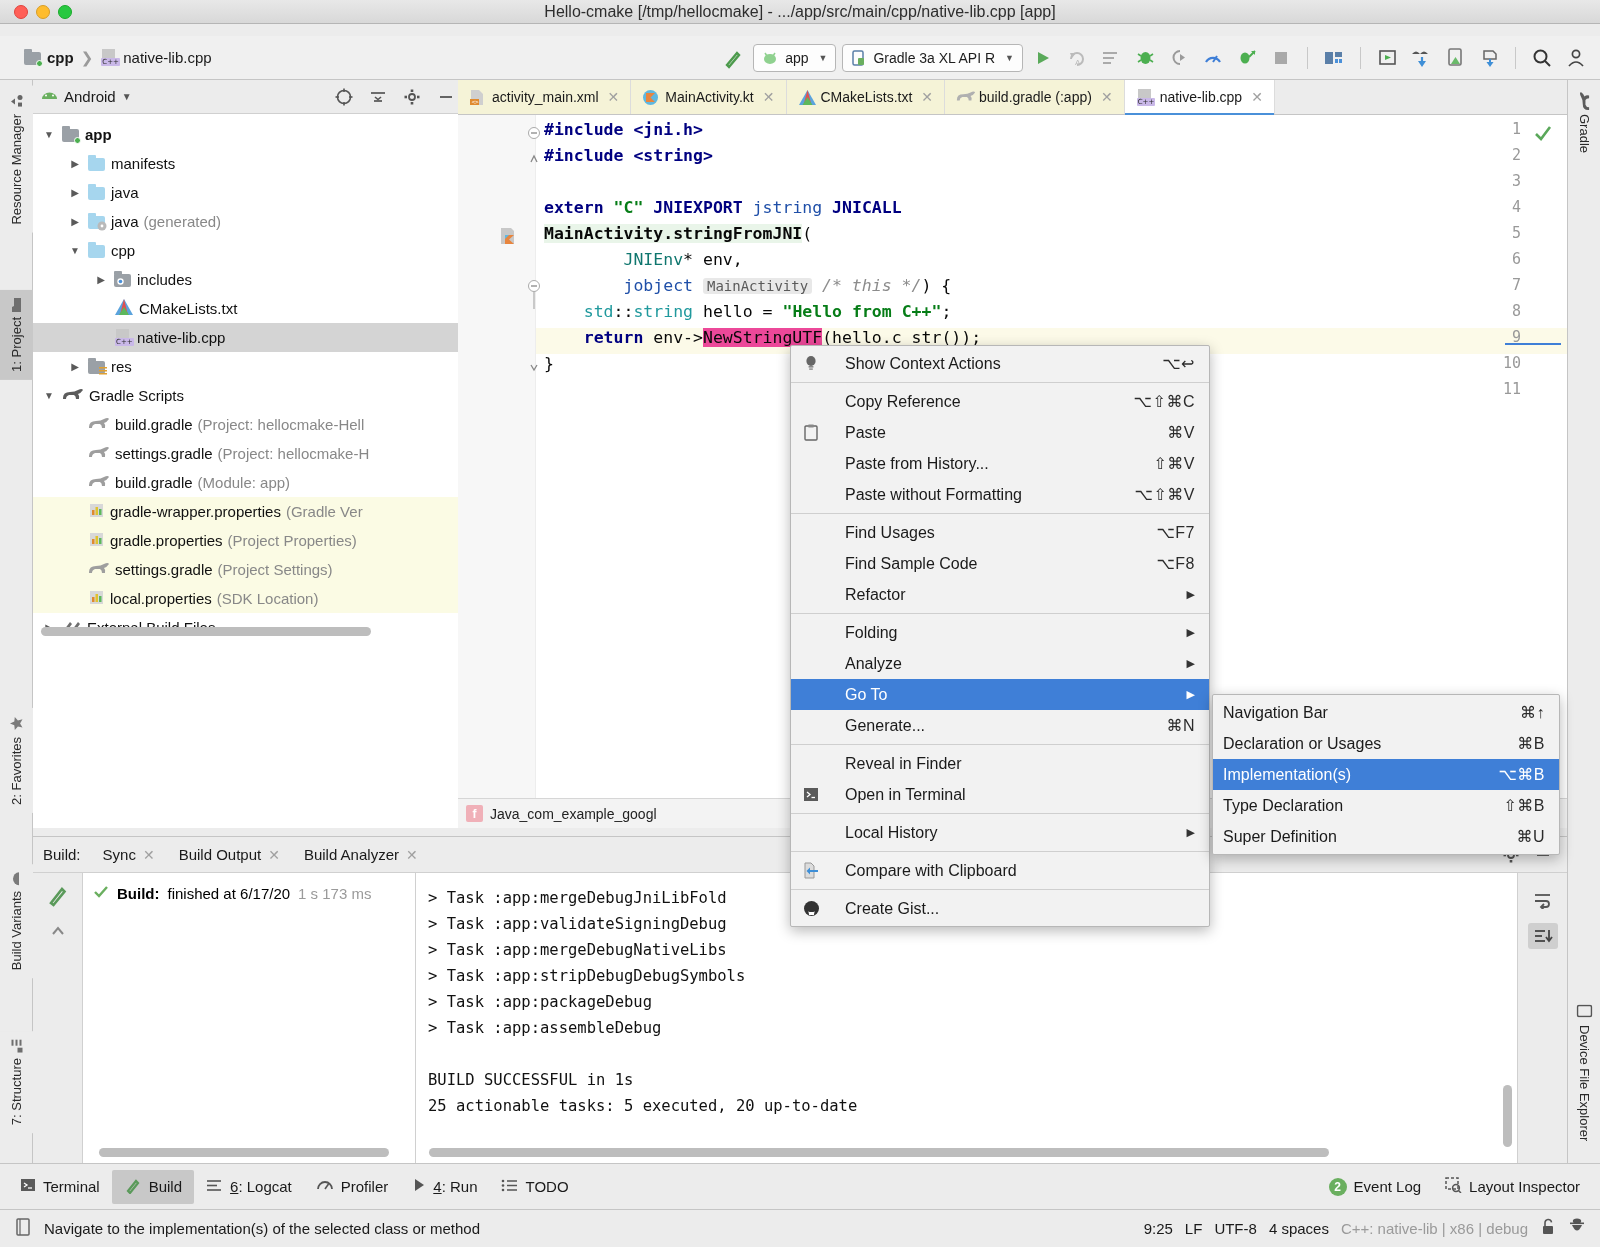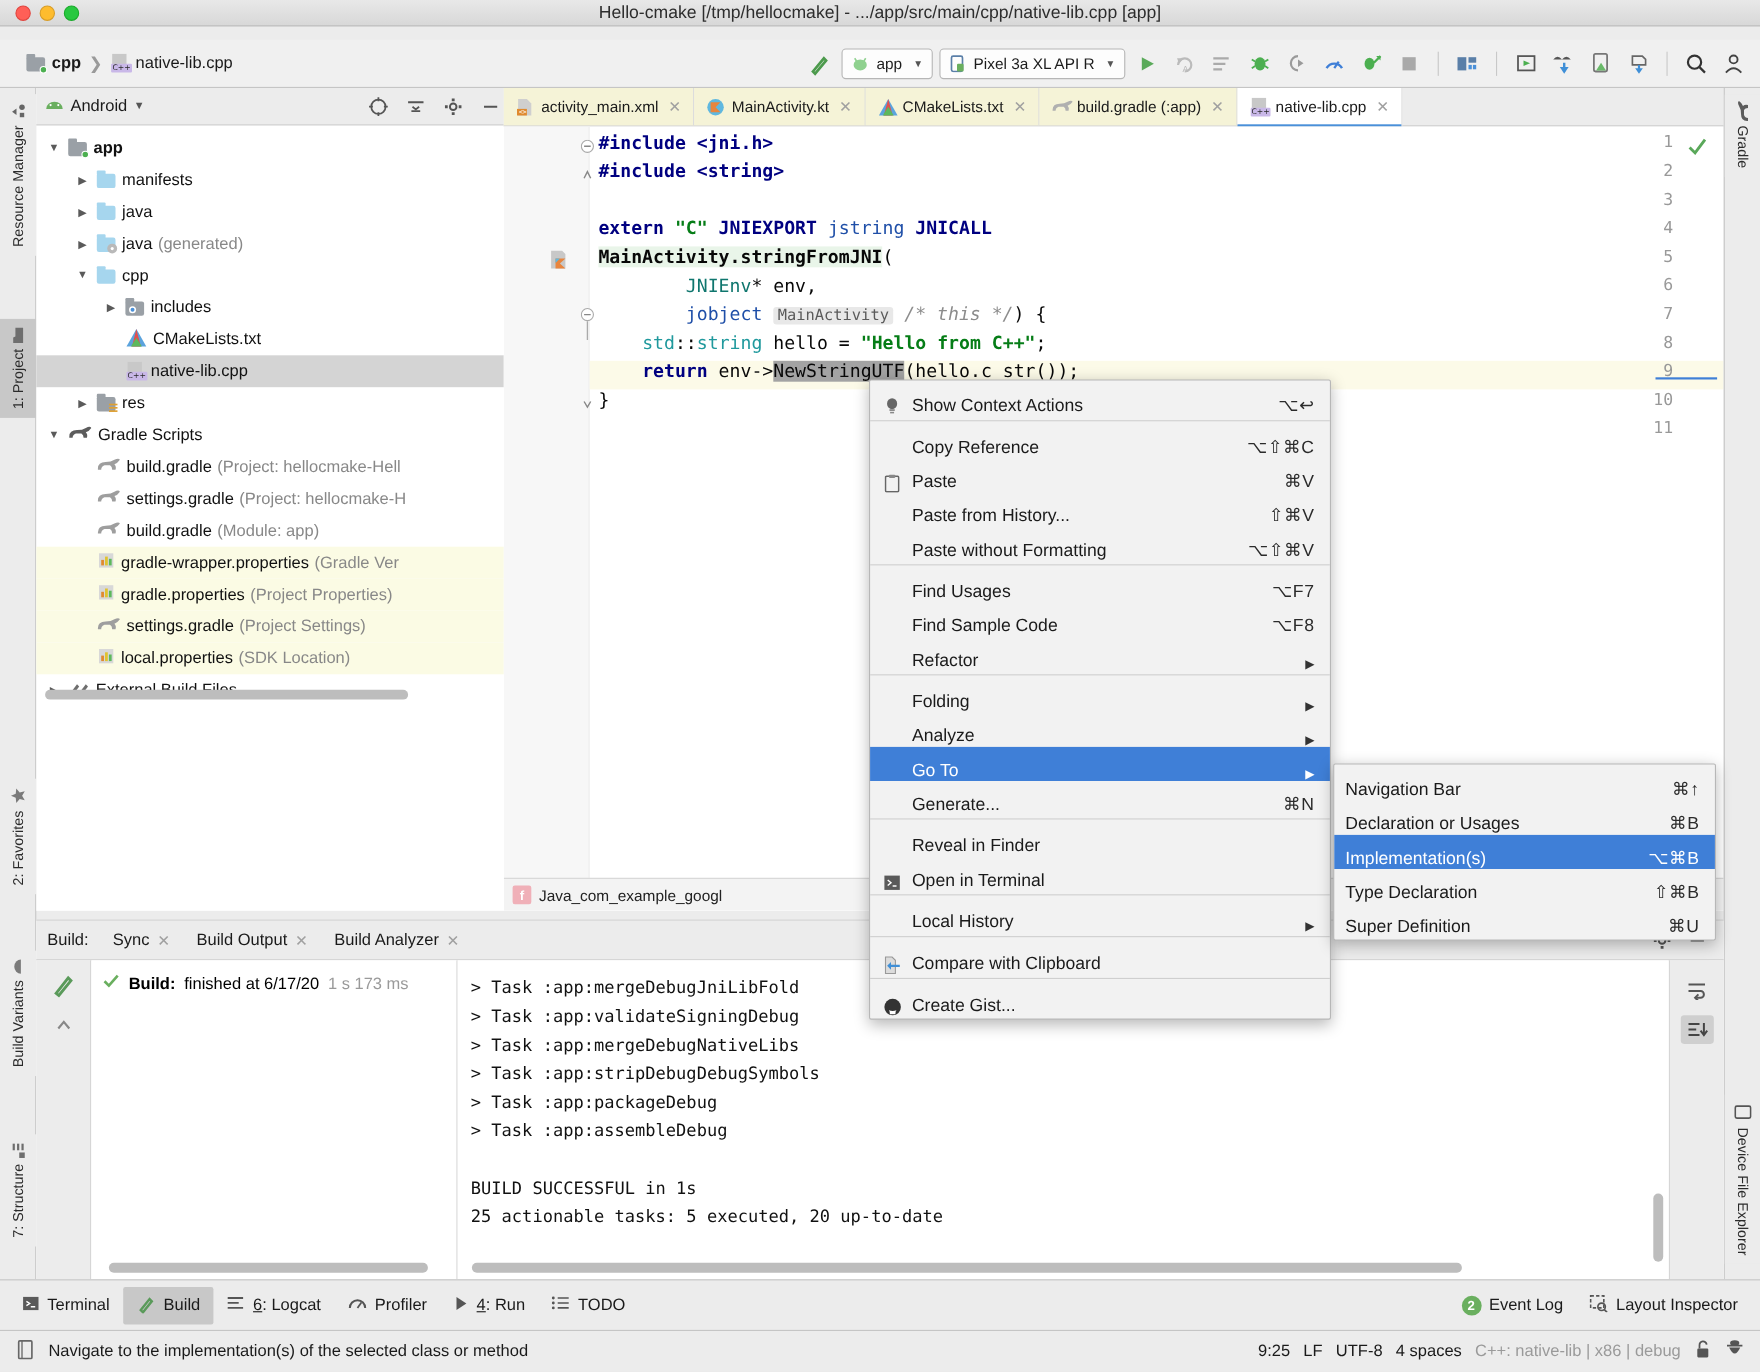--- a/index.html
+++ b/index.html
@@ -159,21 +159,21 @@
   }
   .kw { color: #000080; font-weight: bold; }
   .str { color: #067d17; font-weight: bold; }
   .com { color: #8c8c8c; font-style: italic; }
   .type { color: #20999d; }
   .hintbg { background: #e8e8e8; color: #5a5a5a; border-radius: 3px; padding: 0 4px; font-size: 14px; }
   .greenbg { background: #e9f5e9; }
   .linehl {
     position: absolute; left: 78px; right: 0; height: 26px; background: #fcfae8;
   }
-  .selbg { background: #a3a3a3; margin-top: 33px; }
+  .selbg { background: #ec4899; margin-top: 33px; }
 
   .breadcrumb-bar {
     position: absolute; left: 0; right: 0; bottom: 0; height: 30px;
     background: #f3f3f3; border-top: 1px solid #d6d6d6;
     display: flex; align-items: center; padding: 0 8px; gap: 7px;
     font-size: 14px; color: #222; font-family: "Liberation Sans", sans-serif;
   }
   .fbadge {
     width: 17px; height: 17px; background: #f0b0b8; color: #fff;
     border-radius: 2px; font-size: 12px; display: flex; align-items: center;
@@ -259,22 +259,22 @@
   .st-spacer { flex: 1; }
   .st-gray { color: #9a9a9a; }
 
   
   .ctxmenu {
     position: absolute; background: #f2f2f2; border: 1px solid #b7b7b7;
     box-shadow: 0 4px 14px rgba(0,0,0,0.28); border-radius: 2px; z-index: 50;
     font-size: 16px; padding: 2px 0;
   }
   .mi {
-    display: flex; align-items: flex-end; height: 31px; padding: 0 14px 0 10px;
-    color: #1a1a1a; white-space: nowrap; gap: 8px;
+    display: flex; align-items: center; height: 31px; padding: 0 14px 0 10px;
+    color: #1a1a1a; white-space: nowrap; gap: 24px;
   }
   .mi.sel { background: #3f7fd7; color: #fff; }
   .mi .micon { width: 20px; flex: 0 0 20px; display: flex; align-items: center; justify-content: center; }
   .mi .mlabel { flex: 1; }
   .mi .macc {
     color: #2b2b2b; font-family: "Liberation Sans", sans-serif; font-size: 16px;
     padding-left: 26px; letter-spacing: 0.5px;
   }
   .mi.sel .macc { color: #fff; }
   .mi .marrow { font-size: 11px; color: #333; padding-left: 22px; }
@@ -327,21 +327,21 @@
             <line x1="13" y1="2" x2="11" y2="5" stroke="#8fd18f" stroke-width="1.5"></line>
           </svg>
         <span>app</span>
         <span class="caret">▼</span>
       </div>
       <div class="combo">
         <svg width="15" height="16" viewBox="0 0 15 16">
             <rect x="2" y="1" width="10" height="14" rx="1.5" fill="none" stroke="#5a7fa8" stroke-width="1.5"></rect>
             <rect x="7" y="8" width="6" height="7" rx="1" fill="#6aaf5f"></rect>
           </svg>
-        <span>Pixel 3a XL API R</span>
+        <span>Gradle 3a XL API R</span>
         <span class="caret">▼</span>
       </div>
       <div class="icon-btn">
         <svg width="18" height="18" viewBox="0 0 18 18">
             <polygon points="4,3 15,9 4,15" fill="#5aaa5a"></polygon>
           </svg>
       </div>
       <div class="icon-btn">
         <svg width="20" height="20" viewBox="0 0 20 20">
             <path d="M4 11 A6 6 0 1 1 10 17" fill="none" stroke="#bbb" stroke-width="2"></path>

